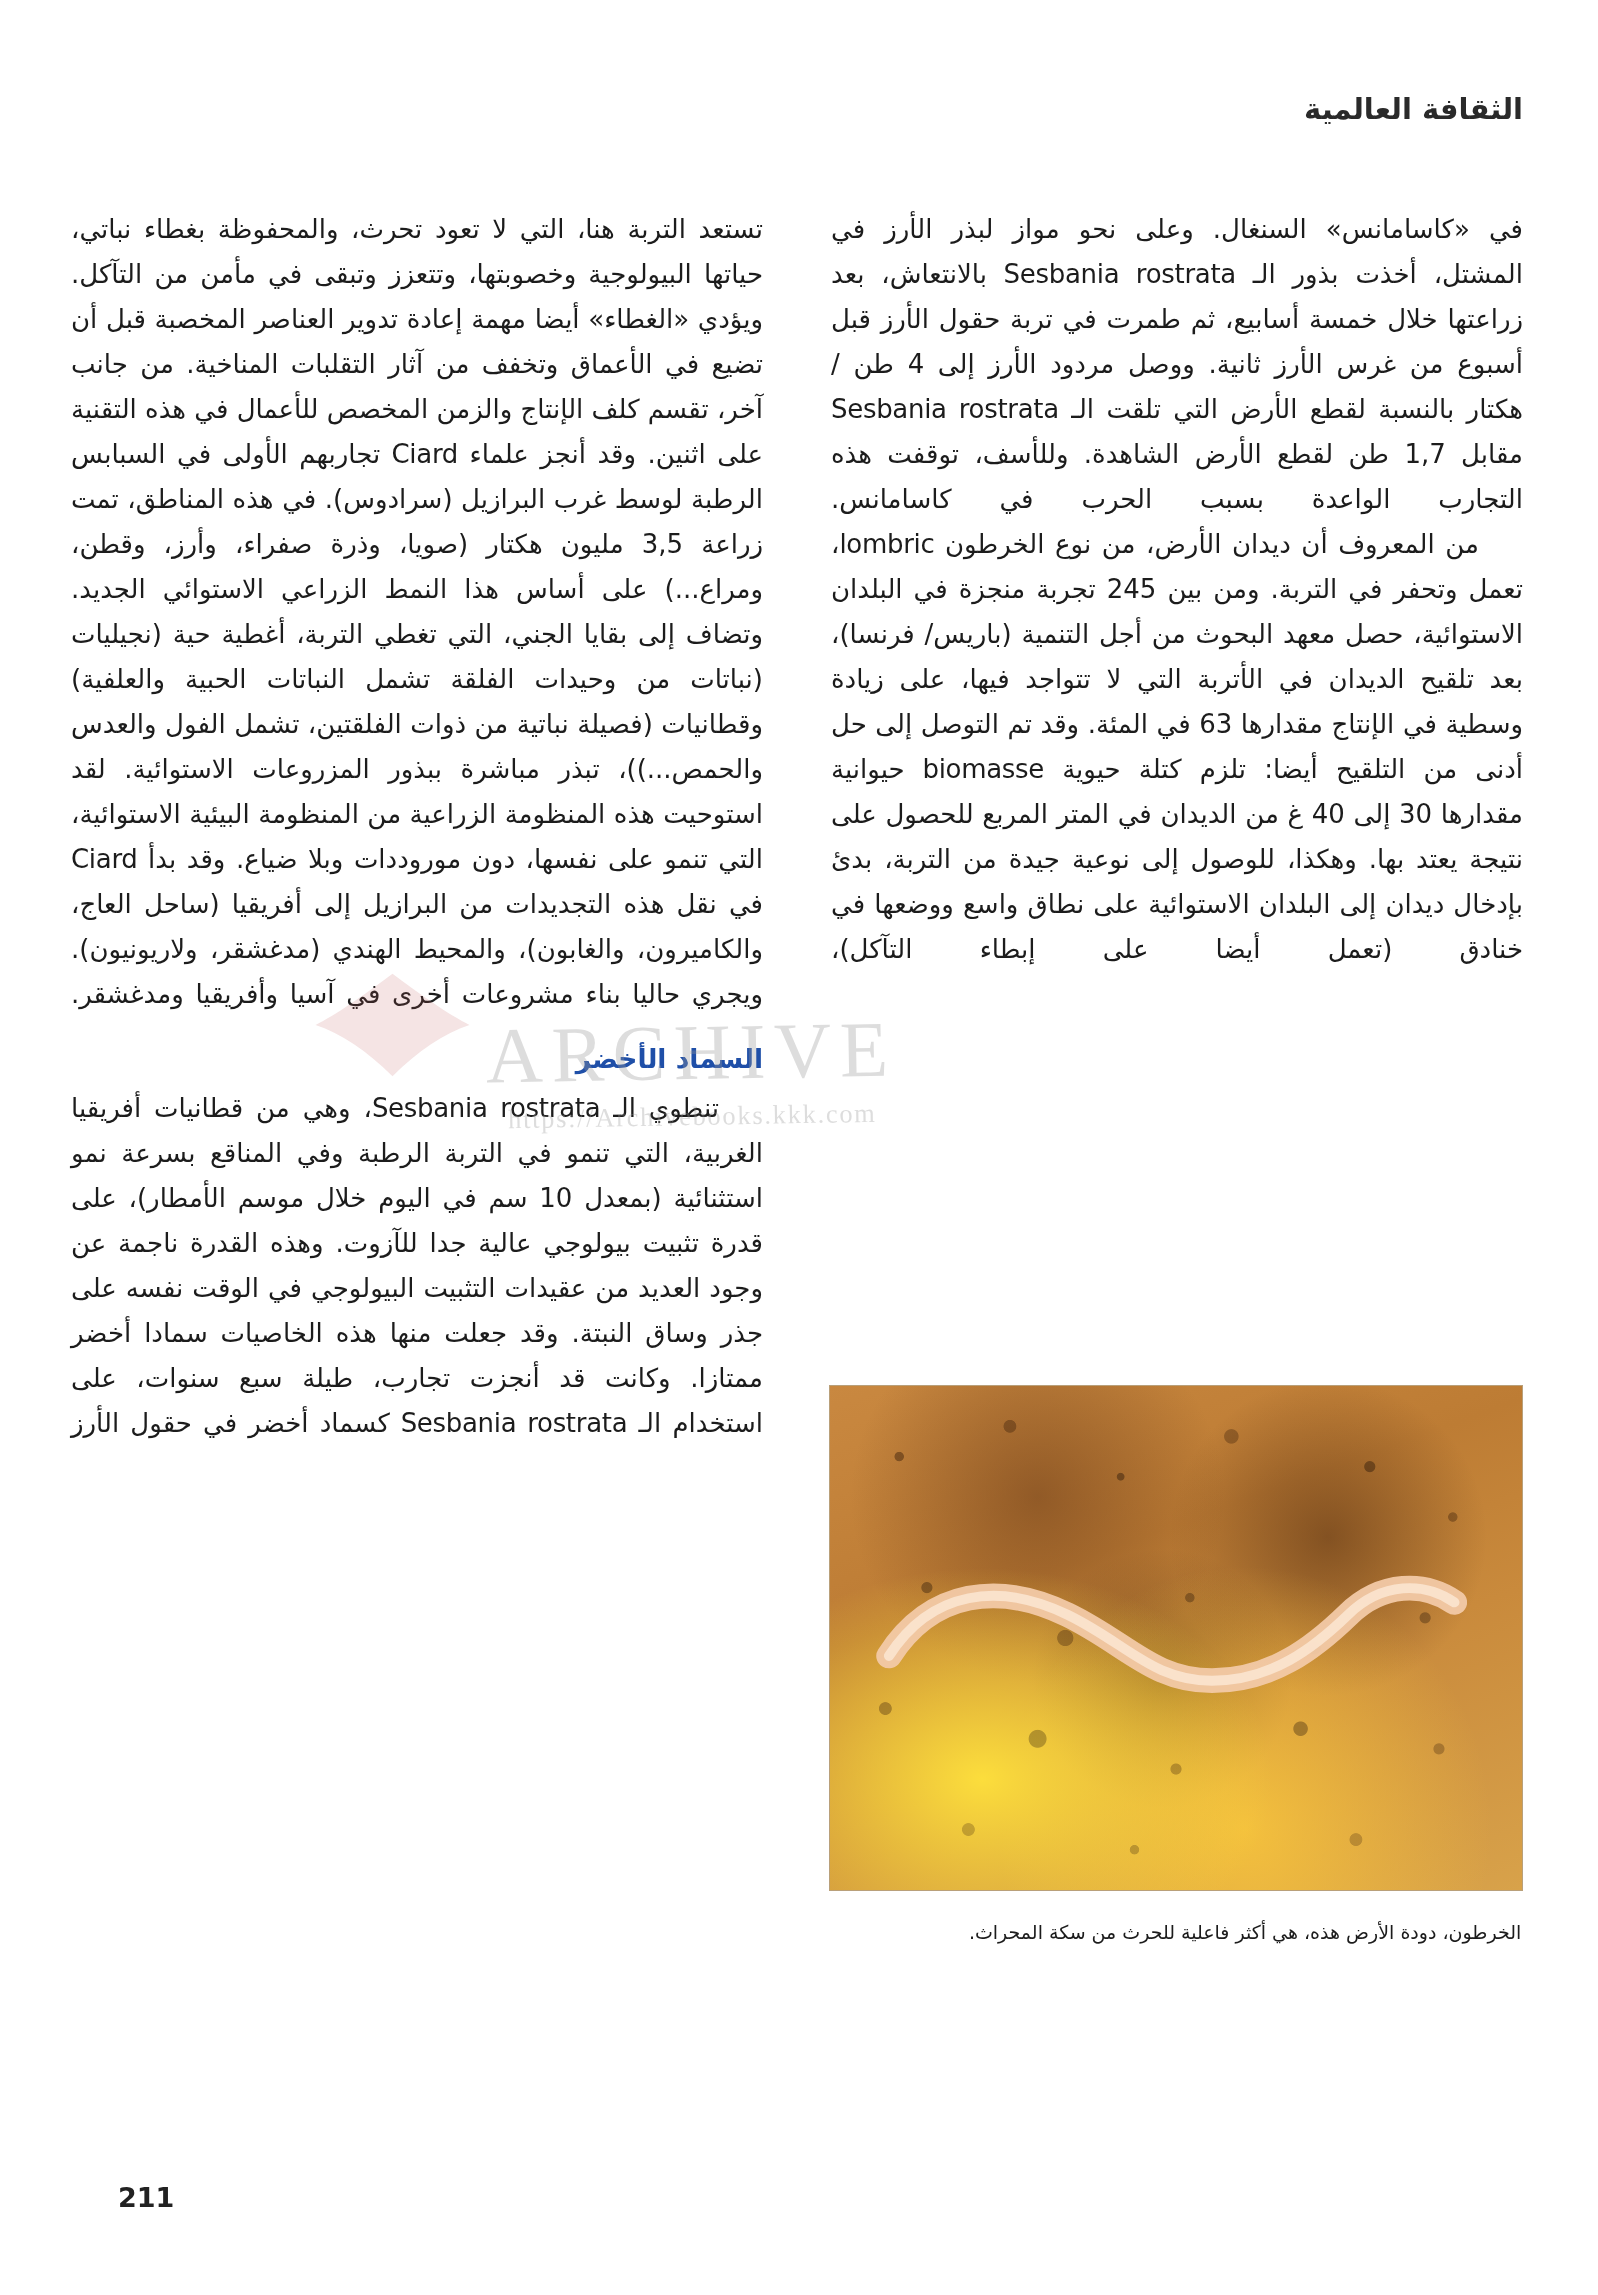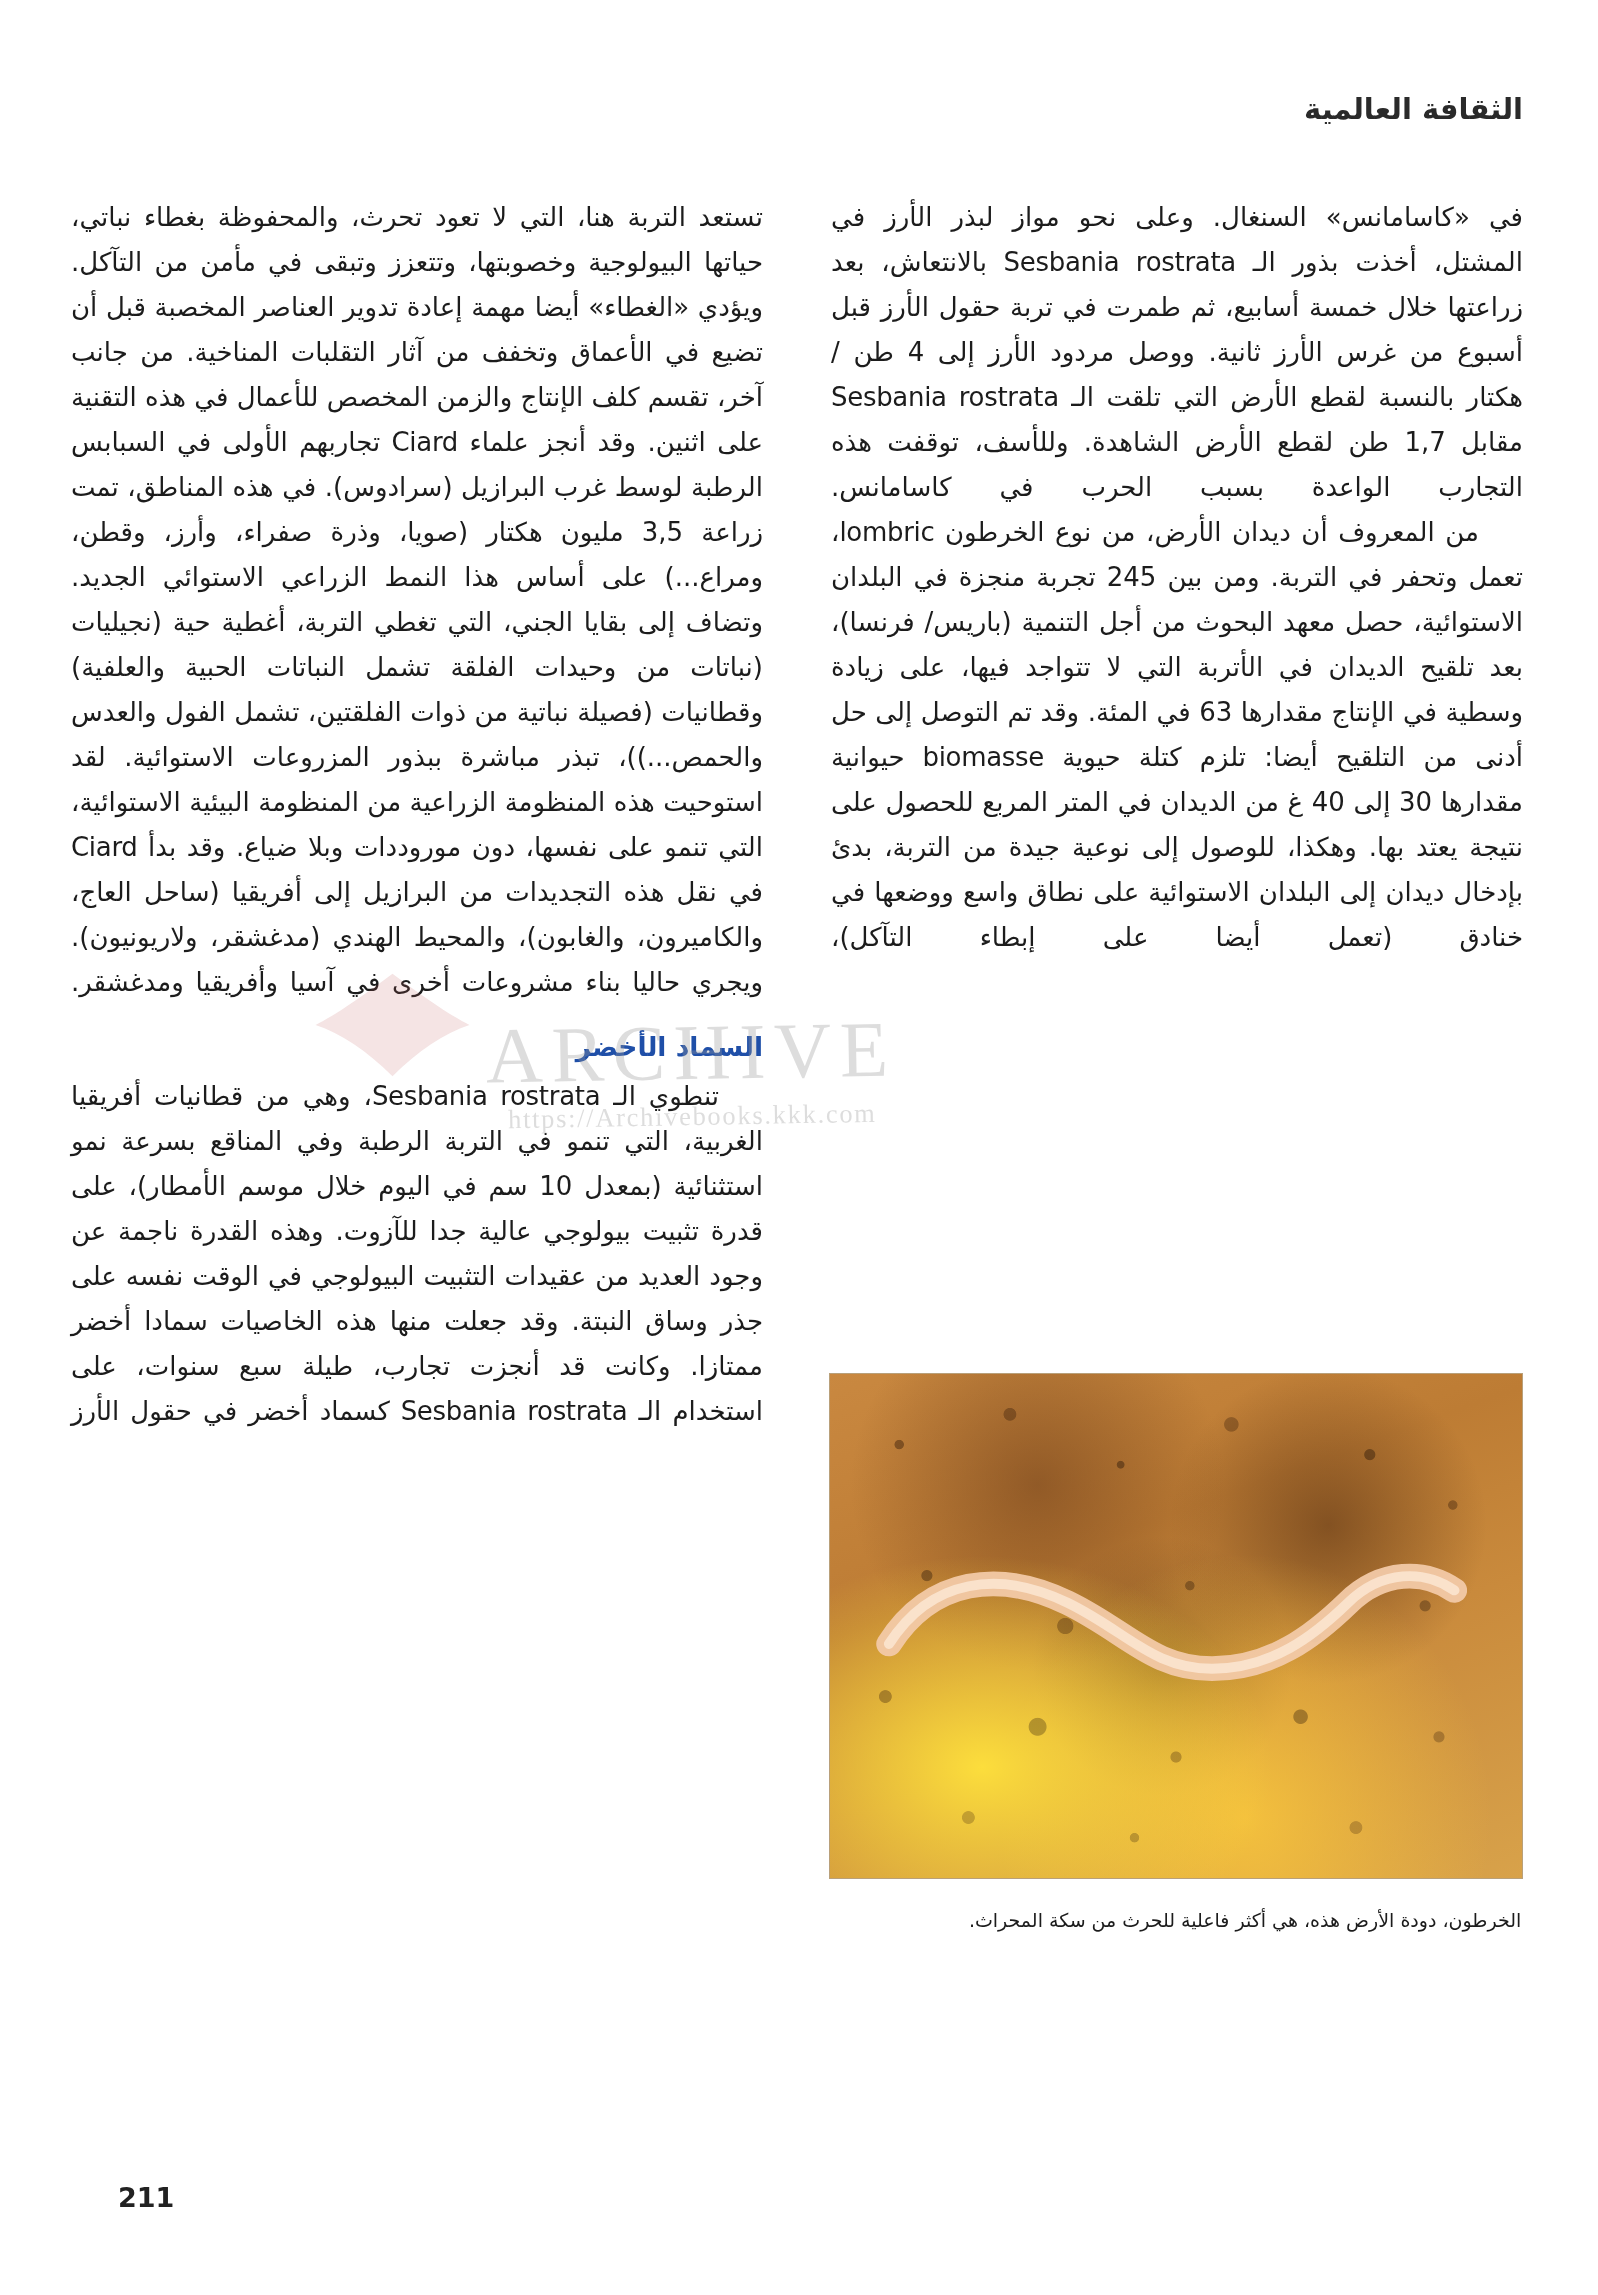--- a/index.html
+++ b/index.html
@@ -33,21 +33,21 @@
   
   .columns {
     position: absolute;
     top: 195px;
     right: 75px;
     width: 1452px;
     height: 1939px;
   }
   .col {
     position: absolute;
-    top: 0;
+    top: 12px;
     width: 692px;
   }
   .col-right { right: 0; }
   .col-left  { left: 0; }
 
   p.body {
     margin: 0 0 0 0;
     font-size: 26px;
     line-height: 45px;
     color: #1c1c1c;

